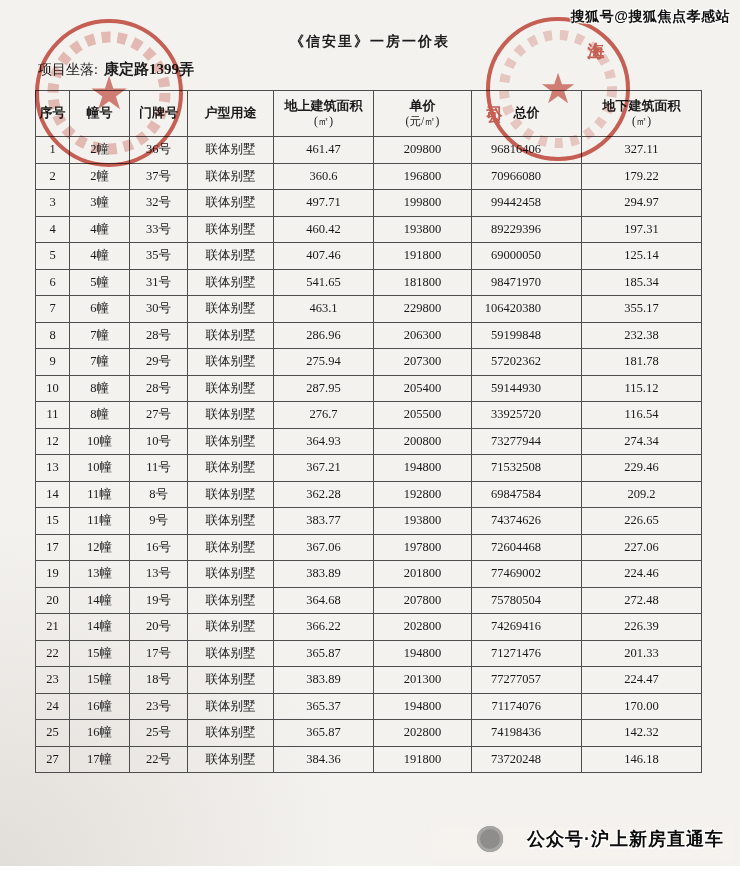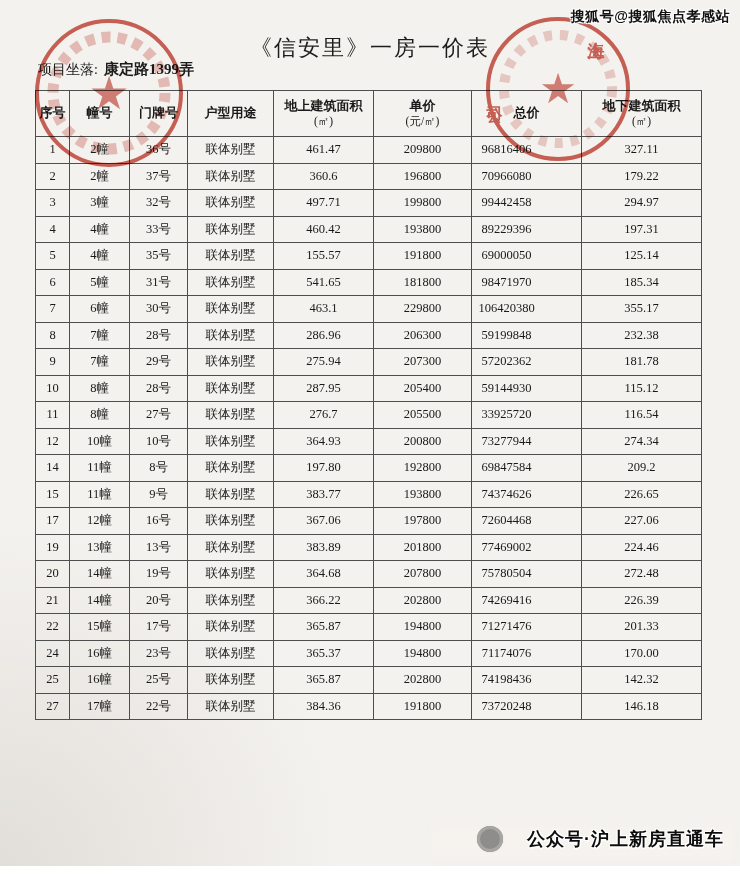--- a/index.html
+++ b/index.html
@@ -13,38 +13,38 @@
   }
   .wm-top {
     position:absolute; top:8px; right:10px;
     font-family:"Liberation Sans","DejaVu Sans",sans-serif;
     font-size:14px; font-weight:bold; color:#111; letter-spacing:0.5px;
     text-shadow:-1px -1px 0 #fff,1px -1px 0 #fff,-1px 1px 0 #fff,1px 1px 0 #fff;
     z-index:30;
   }
   .title {
     position:absolute; top:33px; left:0; width:100%;
-    text-align:center; font-size:22px; font-weight:normal; letter-spacing:2px;
+    text-align:center; font-size:14px; font-weight:bold; letter-spacing:2px;
   }
   .location { position:absolute; top:60px; left:38px; font-size:14px; }
   .location .val { font-weight:bold; font-size:15px; margin-left:6px; }
 
   table.price {
     position:absolute; top:90px; left:35px; width:666px;
     border-collapse:collapse; table-layout:fixed;
   }
   .price th, .price td {
     border:1px solid #4e4e4e; text-align:center;
     font-size:12.5px; padding:0; overflow:hidden; white-space:nowrap;
     color:#191919;
   }
   .price thead th { height:46px; font-weight:600; font-size:13px; line-height:1.25; }
   .price thead .hdr-sub { font-size:11.5px; font-weight:400; }
   .price tbody td { height:26.5px; }
-  .price tbody td.col-6 { padding-right:40px; }
+  .price tbody td.col-6 { text-align:right; padding-right:40px; }
 
   .stamp { position:absolute; mix-blend-mode:multiply; opacity:0.78; filter:blur(0.4px); z-index:20; pointer-events:none; }
   .stamp-left { left:28px; top:12px; }
   .stamp-right { left:477px; top:8px; }
 
   .smudge {
     position:absolute; left:432px; top:826px; width:300px; height:32px;
     background:rgba(246,244,240,0.6); filter:blur(5px); z-index:24;
   }
   .footer {
@@ -156,21 +156,21 @@
           <td class="col-4">460.42</td>
           <td class="col-5">193800</td>
           <td class="col-6">89229396</td>
           <td class="col-7">197.31</td>
         </tr>
         <tr>
           <td class="col-0">5</td>
           <td class="col-1">4幢</td>
           <td class="col-2">35号</td>
           <td class="col-3">联体别墅</td>
-          <td class="col-4">155.57</td>
+          <td class="col-4">407.46</td>
           <td class="col-5">191800</td>
           <td class="col-6">69000050</td>
           <td class="col-7">125.14</td>
         </tr>
         <tr>
           <td class="col-0">6</td>
           <td class="col-1">5幢</td>
           <td class="col-2">31号</td>
           <td class="col-3">联体别墅</td>
           <td class="col-4">541.65</td>
@@ -232,25 +232,35 @@
           <td class="col-0">12</td>
           <td class="col-1">10幢</td>
           <td class="col-2">10号</td>
           <td class="col-3">联体别墅</td>
           <td class="col-4">364.93</td>
           <td class="col-5">200800</td>
           <td class="col-6">73277944</td>
           <td class="col-7">274.34</td>
         </tr>
         <tr>
+          <td class="col-0">13</td>
+          <td class="col-1">10幢</td>
+          <td class="col-2">11号</td>
+          <td class="col-3">联体别墅</td>
+          <td class="col-4">367.21</td>
+          <td class="col-5">194800</td>
+          <td class="col-6">71532508</td>
+          <td class="col-7">229.46</td>
+        </tr>
+        <tr>
           <td class="col-0">14</td>
           <td class="col-1">11幢</td>
           <td class="col-2">8号</td>
           <td class="col-3">联体别墅</td>
-          <td class="col-4">197.80</td>
+          <td class="col-4">362.28</td>
           <td class="col-5">192800</td>
           <td class="col-6">69847584</td>
           <td class="col-7">209.2</td>
         </tr>
         <tr>
           <td class="col-0">15</td>
           <td class="col-1">11幢</td>
           <td class="col-2">9号</td>
           <td class="col-3">联体别墅</td>
           <td class="col-4">383.77</td>
@@ -300,20 +310,30 @@
         </tr>
         <tr>
           <td class="col-0">22</td>
           <td class="col-1">15幢</td>
           <td class="col-2">17号</td>
           <td class="col-3">联体别墅</td>
           <td class="col-4">365.87</td>
           <td class="col-5">194800</td>
           <td class="col-6">71271476</td>
           <td class="col-7">201.33</td>
+        </tr>
+        <tr>
+          <td class="col-0">23</td>
+          <td class="col-1">15幢</td>
+          <td class="col-2">18号</td>
+          <td class="col-3">联体别墅</td>
+          <td class="col-4">383.89</td>
+          <td class="col-5">201300</td>
+          <td class="col-6">77277057</td>
+          <td class="col-7">224.47</td>
         </tr>
         <tr>
           <td class="col-0">24</td>
           <td class="col-1">16幢</td>
           <td class="col-2">23号</td>
           <td class="col-3">联体别墅</td>
           <td class="col-4">365.37</td>
           <td class="col-5">194800</td>
           <td class="col-6">71174076</td>
           <td class="col-7">170.00</td>

